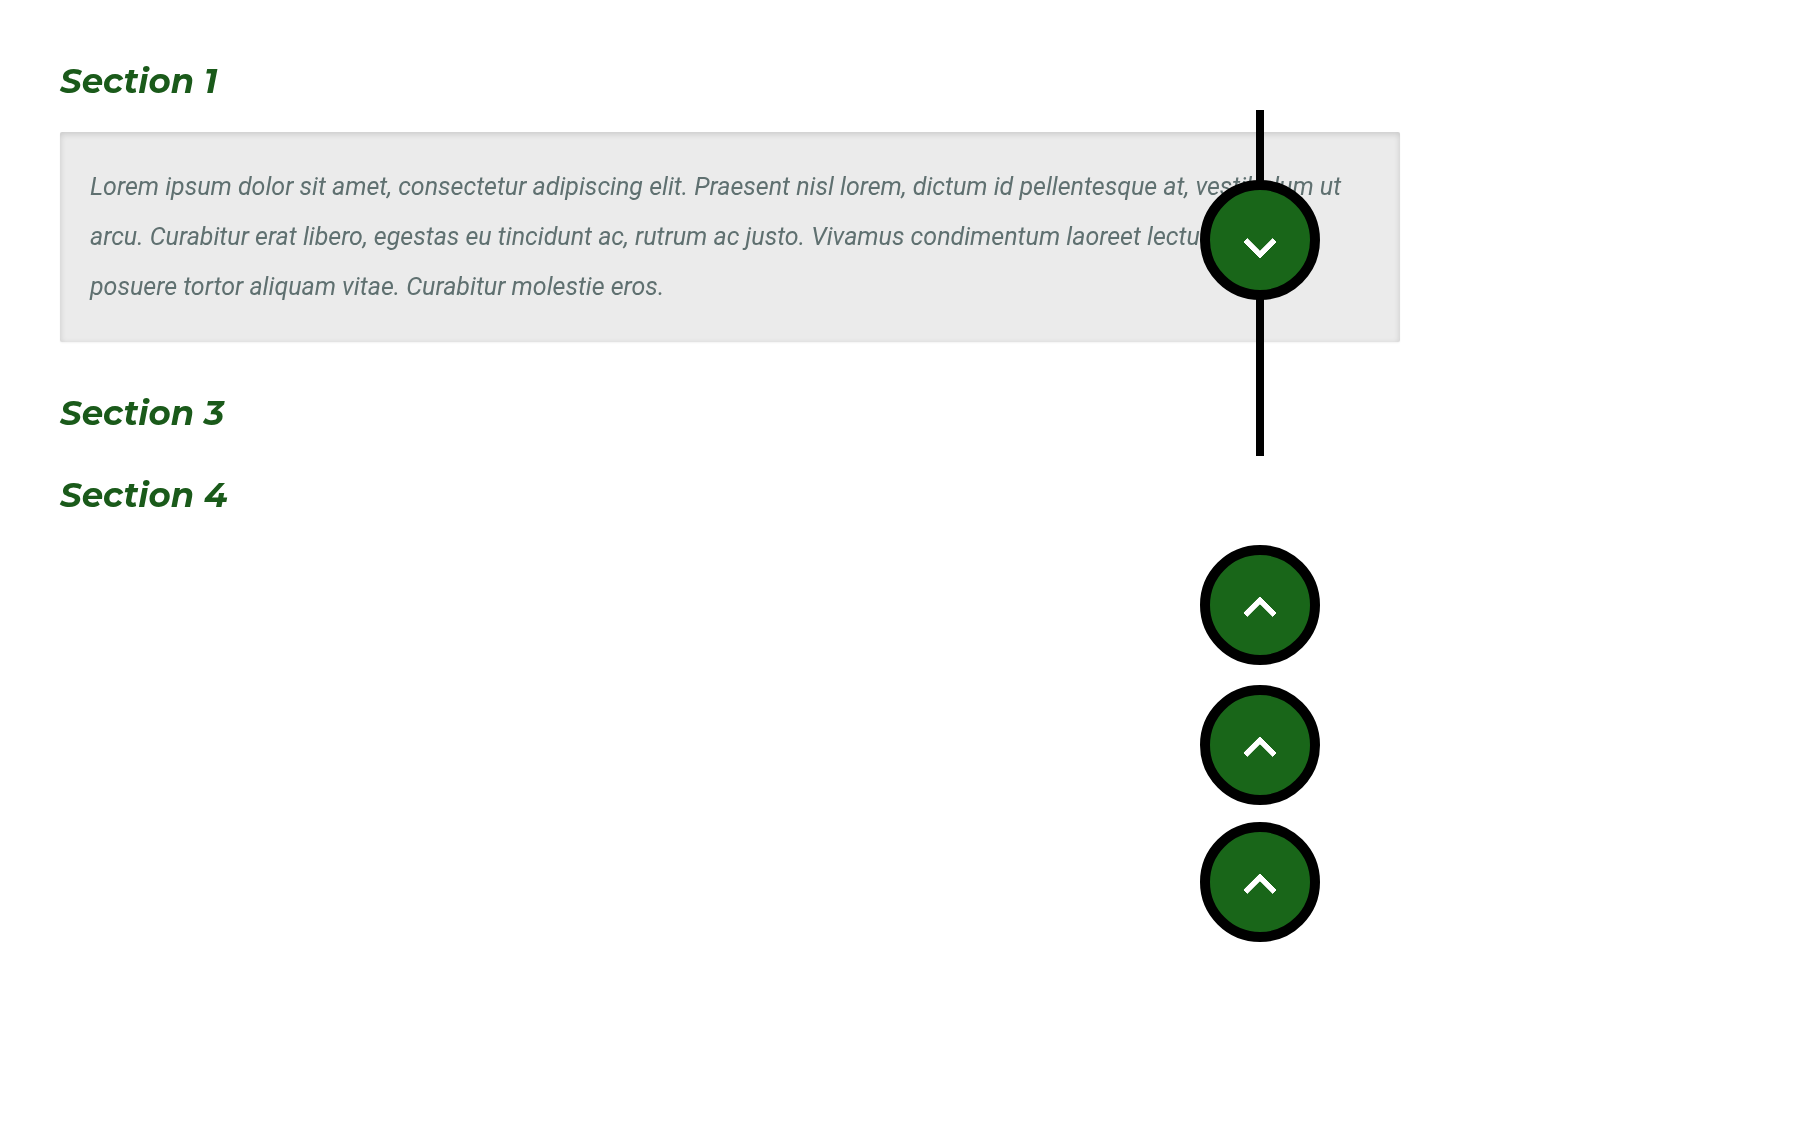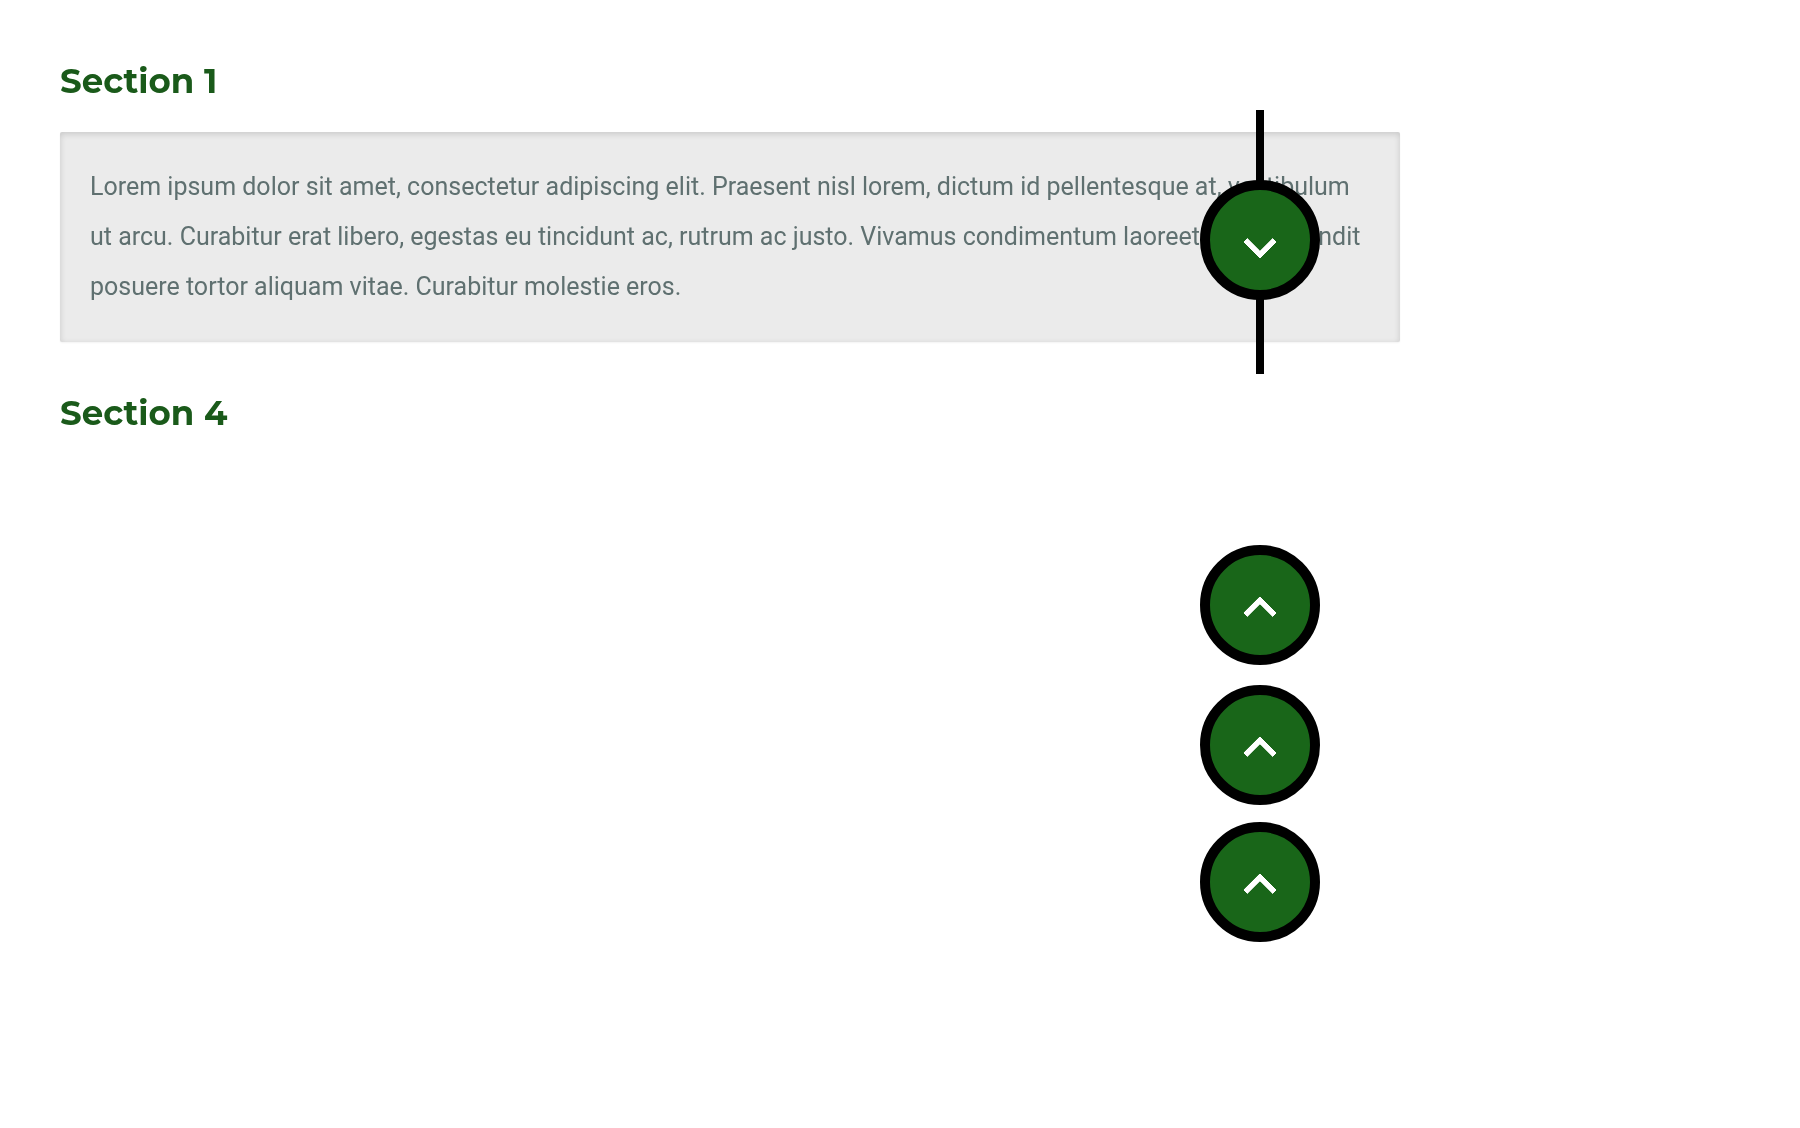--- a/index.html
+++ b/index.html
@@ -1,18 +1,19 @@
 <!DOCTYPE html>
 <html><head>
   <meta charset="utf-8">
   <style>
     * {
       margin: 0;
       padding: 0;
       box-sizing: border-box;
+      font-style: italic;
     }
     body {
       font-family: 'Segoe UI', Tahoma, Geneva, Verdana, sans-serif;
       background: #ffffff;
       width: 1800px;
       height: 1128px;
       padding: 60px 0 0 0;
     }
     .container {
       position: relative;
@@ -104,24 +105,27 @@
 <body>
 
 <div class="container">
 
   <div class="section">
     <h2 class="section-title">Section 1</h2>
     <div class="section-content">Lorem ipsum dolor sit amet, consectetur adipiscing elit. Praesent nisl lorem, dictum id pellentesque at, vestibulum ut arcu. Curabitur erat libero, egestas eu tincidunt ac, rutrum ac justo. Vivamus condimentum laoreet lectus, blandit posuere tortor aliquam vitae. Curabitur molestie eros.</div>
   </div>
 
   <div class="section">
-    <h2 class="section-title">Section 4</h2>
+    <h2 class="section-title">Section 3</h2>
   </div>
 
 
+  <div class="section">
+    <h2 class="section-title">Section 4</h2>
+  </div>
 
   <div class="timeline">
     <div class="timeline-line"></div>
 
     <div class="timeline-node" style="top:70px;">
       <span class="chevron chevron-down"></span>
     </div>
 
     <div class="timeline-node" style="top:435px;">
       <span class="chevron chevron-up"></span>

